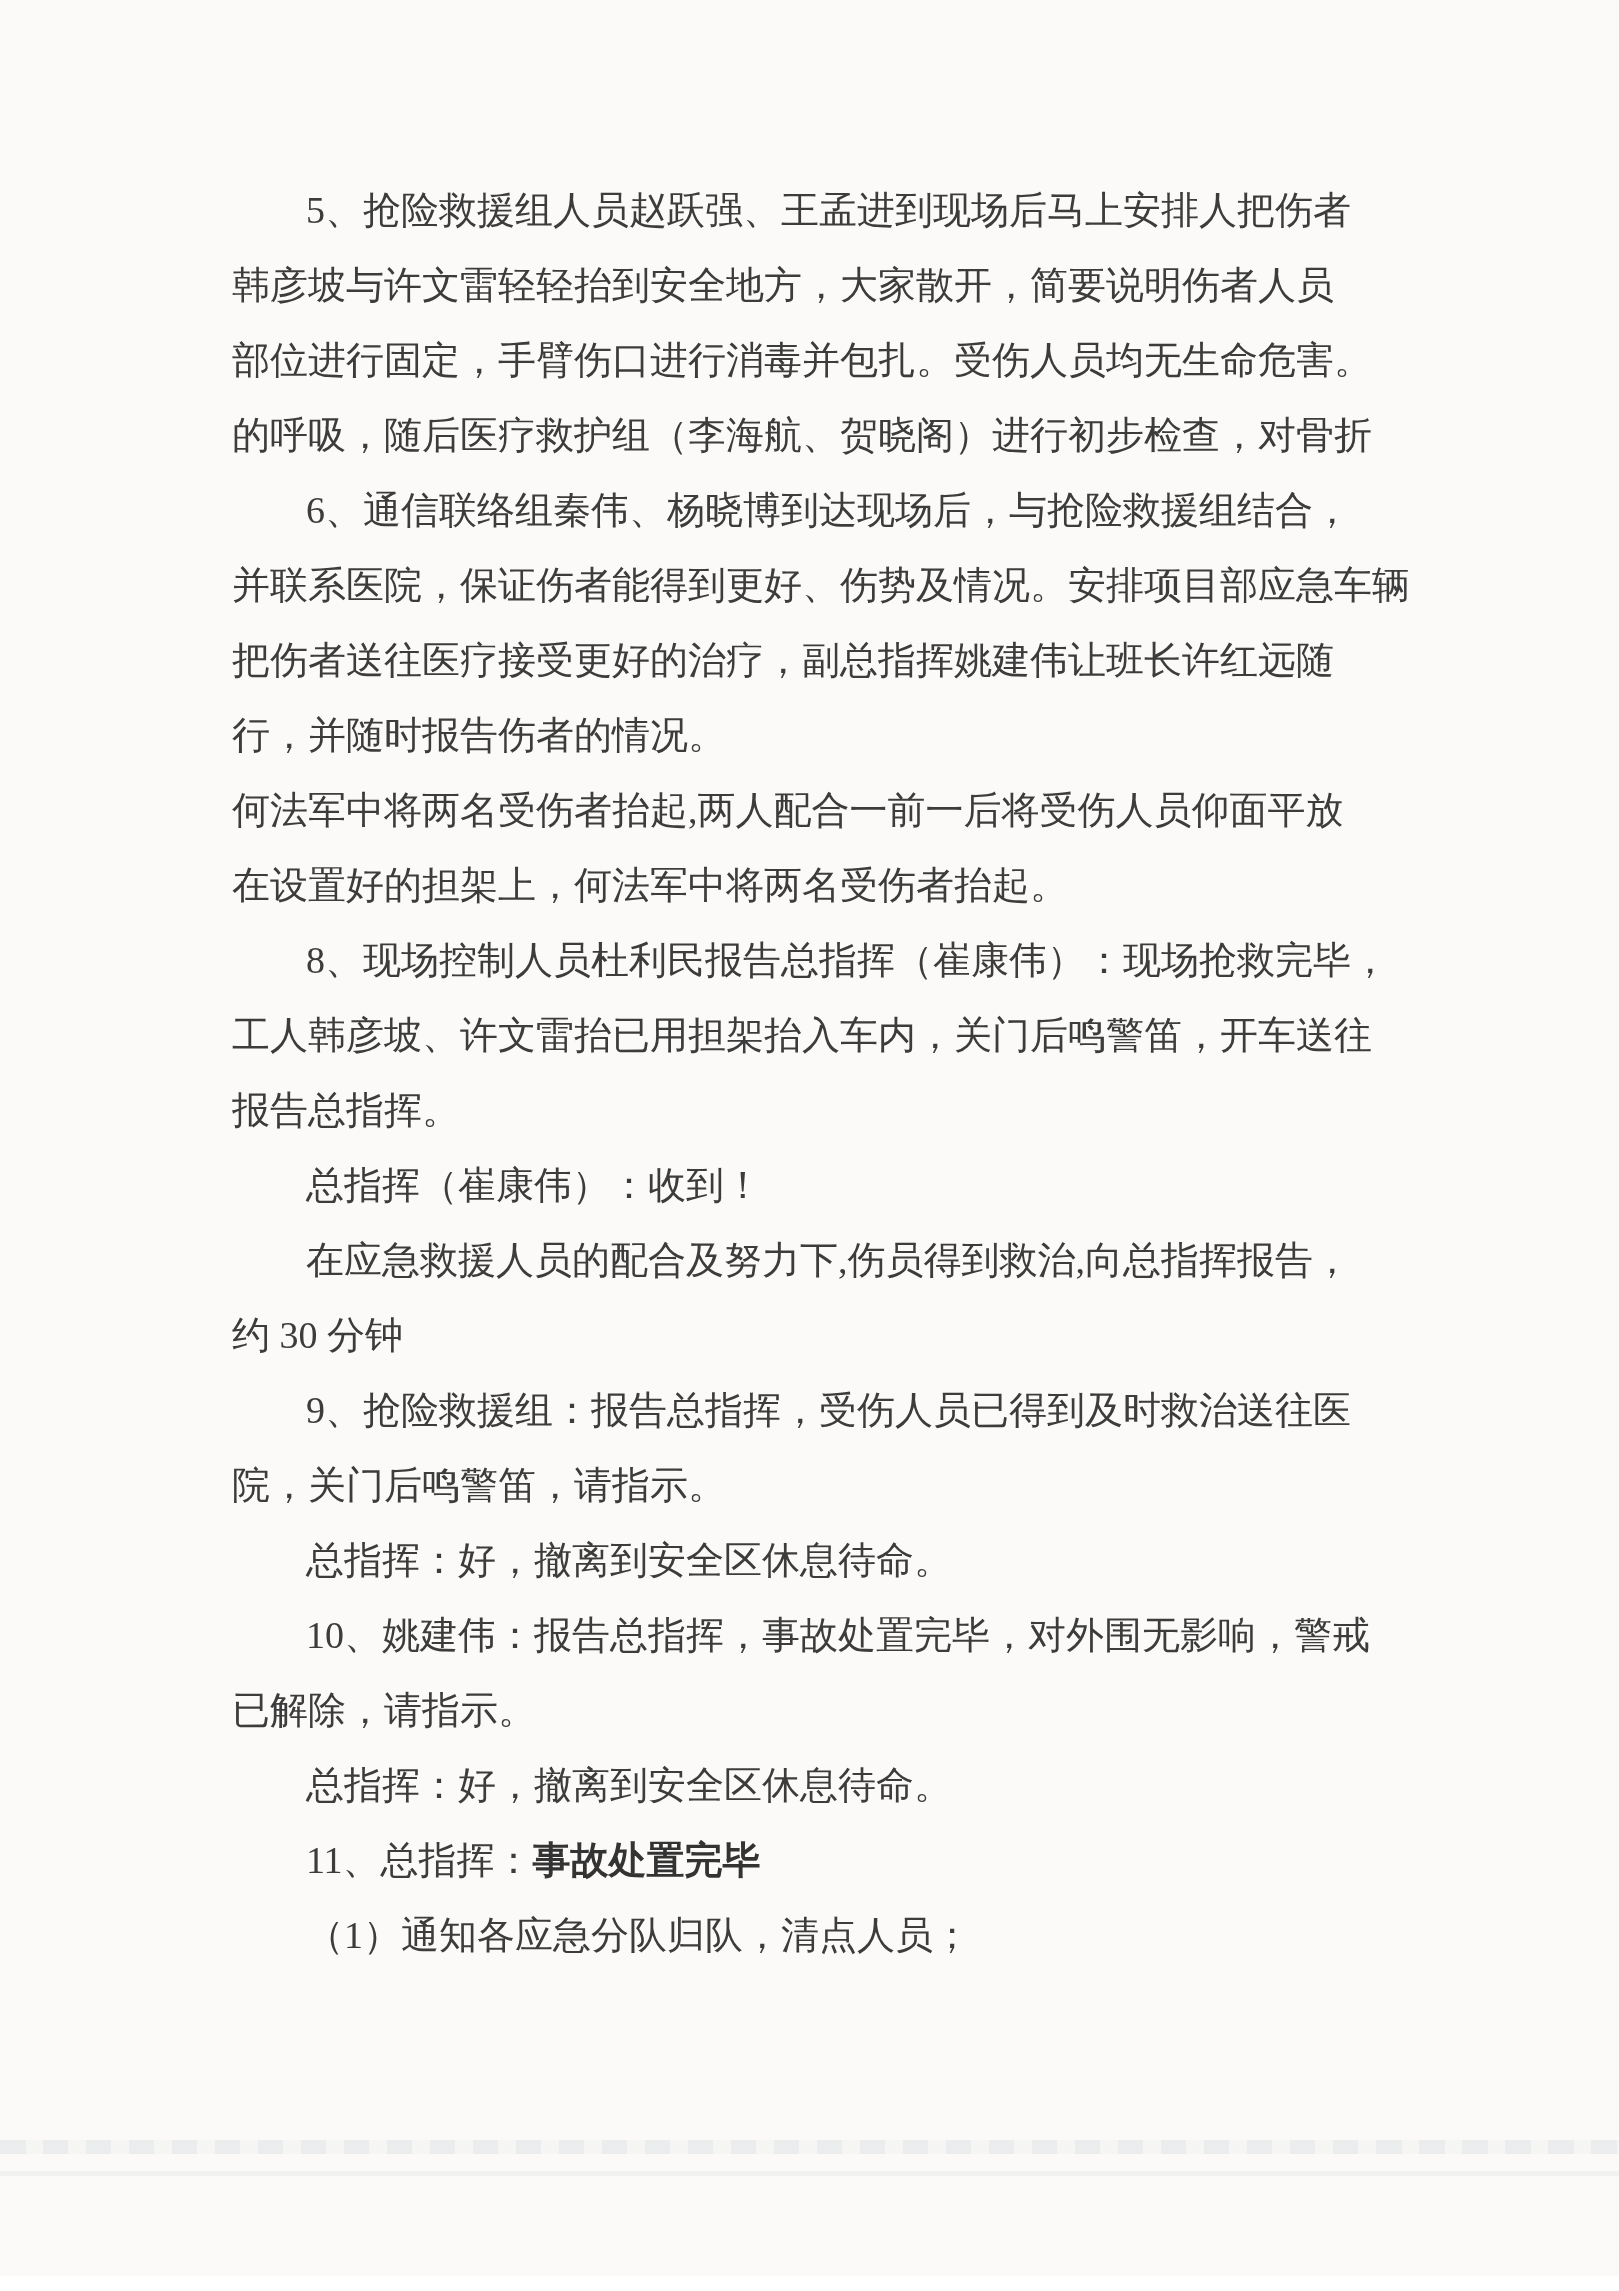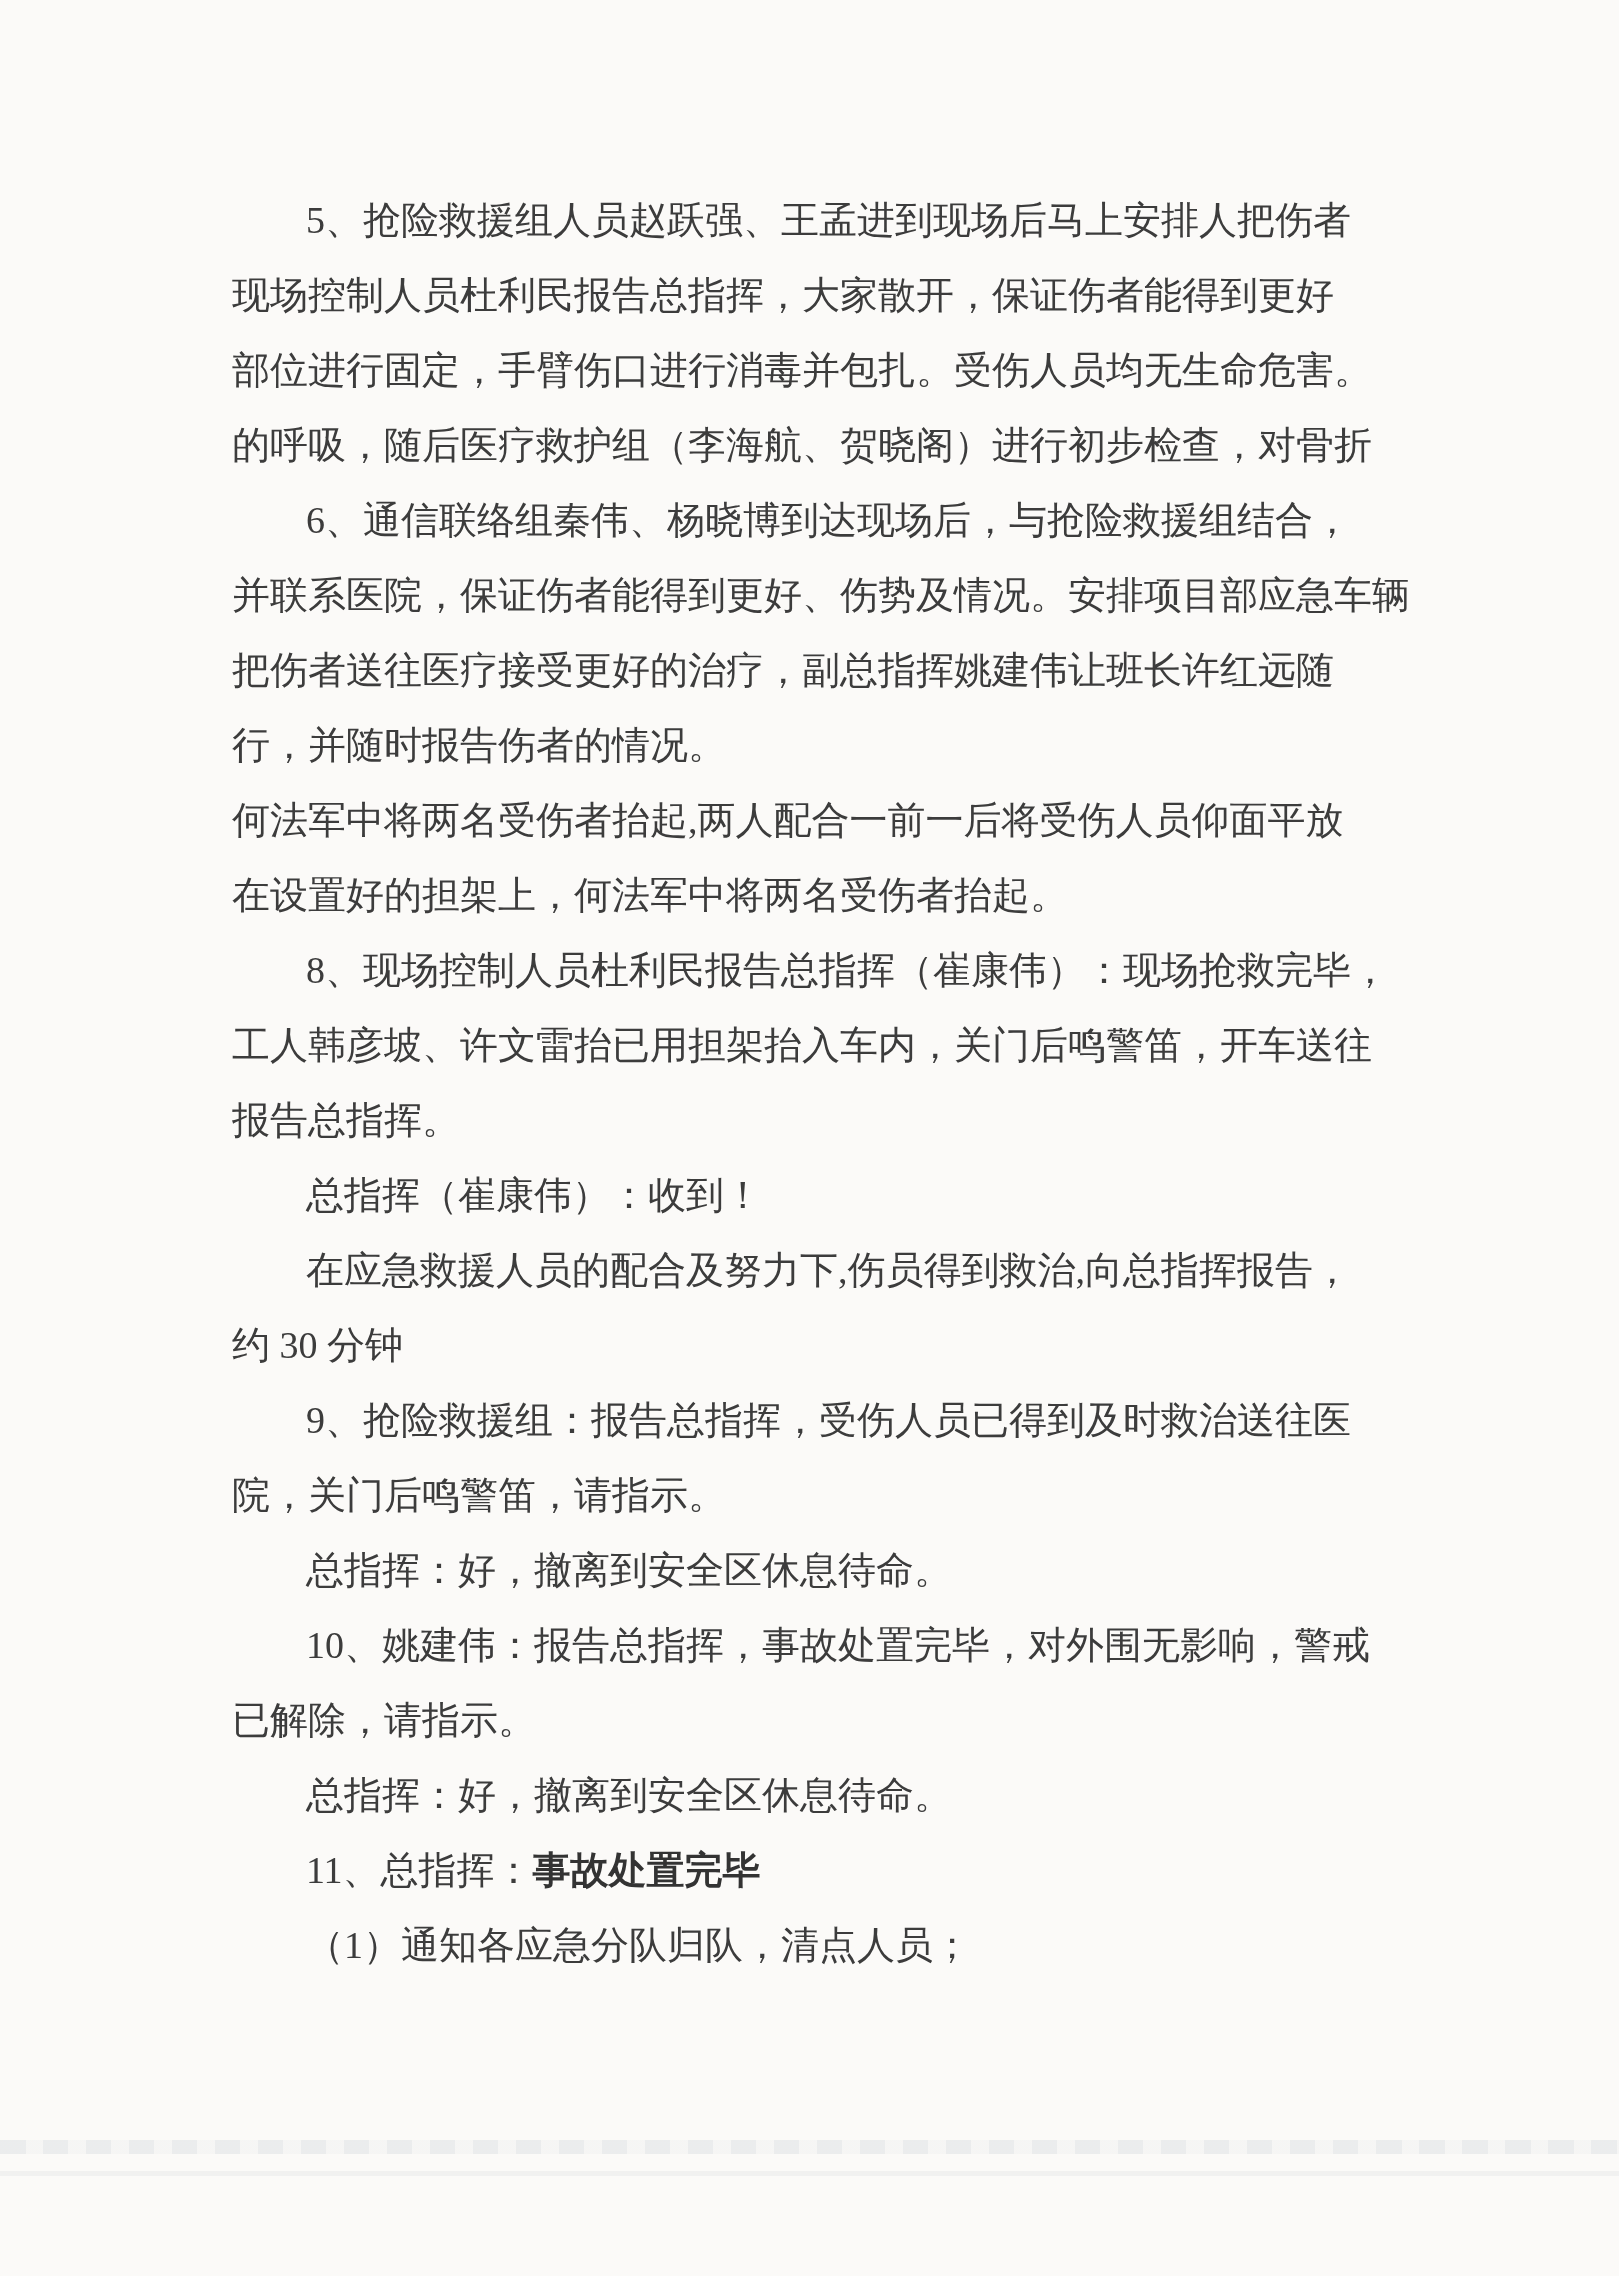--- a/index.html
+++ b/index.html
@@ -11,21 +11,21 @@
     position: relative;
     width: 1619px;
     height: 2292px;
     background: #fbfaf8;
     overflow: hidden;
     font-family: "Liberation Serif", "DejaVu Serif", serif;
   }
   .text-block {
     position: absolute;
     left: 232px;
-    top: 183px;
+    top: 173px;
     width: 1142px;
   }
   .text-line {
     height: 75px;
     line-height: 75px;
     font-size: 38px;
     letter-spacing: 0px;
     white-space: nowrap;
     color: #3c3c3c;
     text-rendering: optimizeLegibility;
@@ -58,21 +58,21 @@
     width: 100%; height: 15.7px;
     background: #ffffff;
   }
 </style>
 </head>
 <body>
 
 <div class="page">
   <div class="text-block" id="text-block">
       <div class="text-line indent"><span class="seg">5、抢险救援组人员赵跃强、王孟进到现场后马上安排人把伤者</span></div>
-      <div class="text-line"><span class="seg">现场控制人员杜利民报告总指挥，大家散开，保证伤者能得到更好</span></div>
+      <div class="text-line"><span class="seg">韩彦坡与许文雷轻轻抬到安全地方，大家散开，简要说明伤者人员</span></div>
       <div class="text-line"><span class="seg">部位进行固定，手臂伤口进行消毒并包扎。受伤人员均无生命危害。</span></div>
       <div class="text-line"><span class="seg">的呼吸，随后医疗救护组（李海航、贺晓阁）进行初步检查，对骨折</span></div>
       <div class="text-line indent"><span class="seg">6、通信联络组秦伟、杨晓博到达现场后，与抢险救援组结合，</span></div>
       <div class="text-line"><span class="seg">并联系医院，保证伤者能得到更好、伤势及情况。安排项目部应急车辆</span></div>
       <div class="text-line"><span class="seg">把伤者送往医疗接受更好的治疗，副总指挥姚建伟让班长许红远随</span></div>
       <div class="text-line"><span class="seg">行，并随时报告伤者的情况。</span></div>
       <div class="text-line"><span class="seg">何法军中将两名受伤者抬起,两人配合一前一后将受伤人员仰面平放</span></div>
       <div class="text-line"><span class="seg">在设置好的担架上，何法军中将两名受伤者抬起。</span></div>
       <div class="text-line indent"><span class="seg">8、现场控制人员杜利民报告总指挥（崔康伟）：现场抢救完毕，</span></div>
       <div class="text-line"><span class="seg">工人韩彦坡、许文雷抬已用担架抬入车内，关门后鸣警笛，开车送往</span></div>

